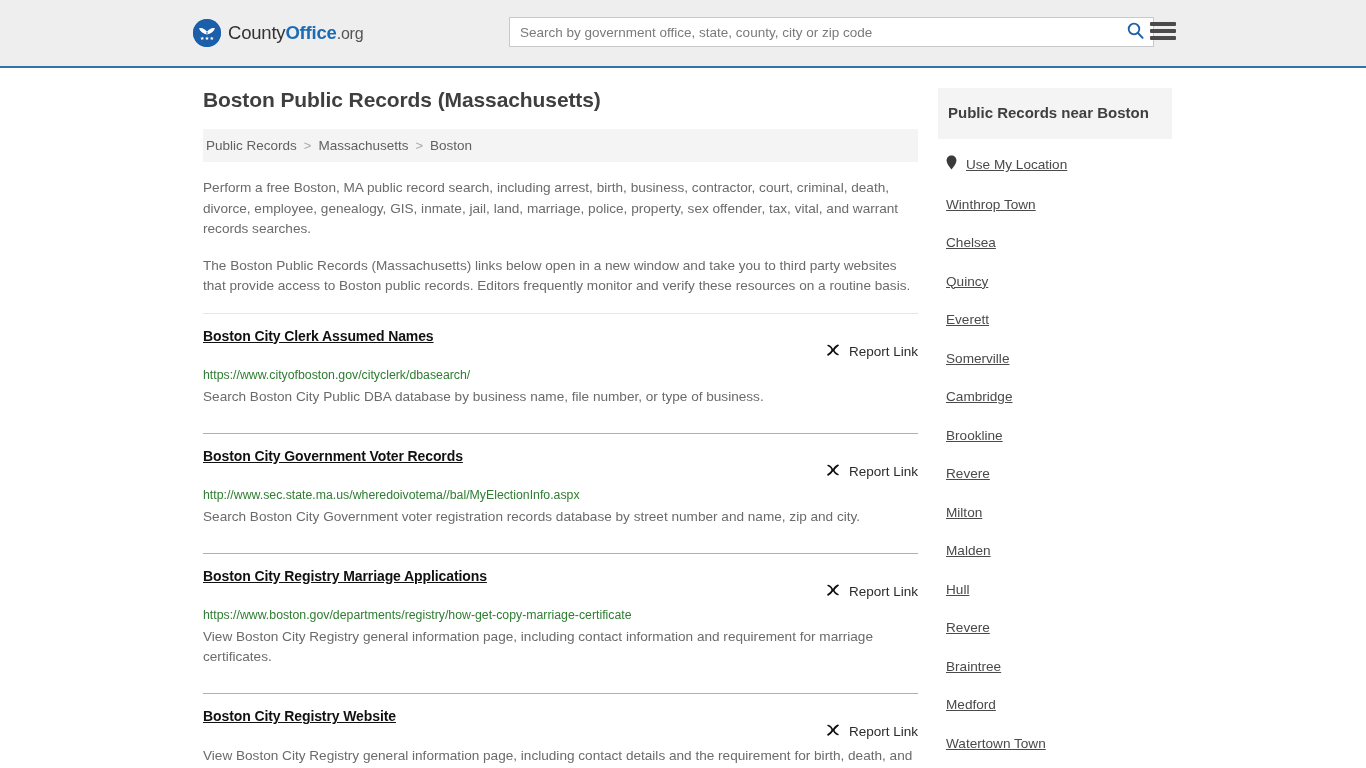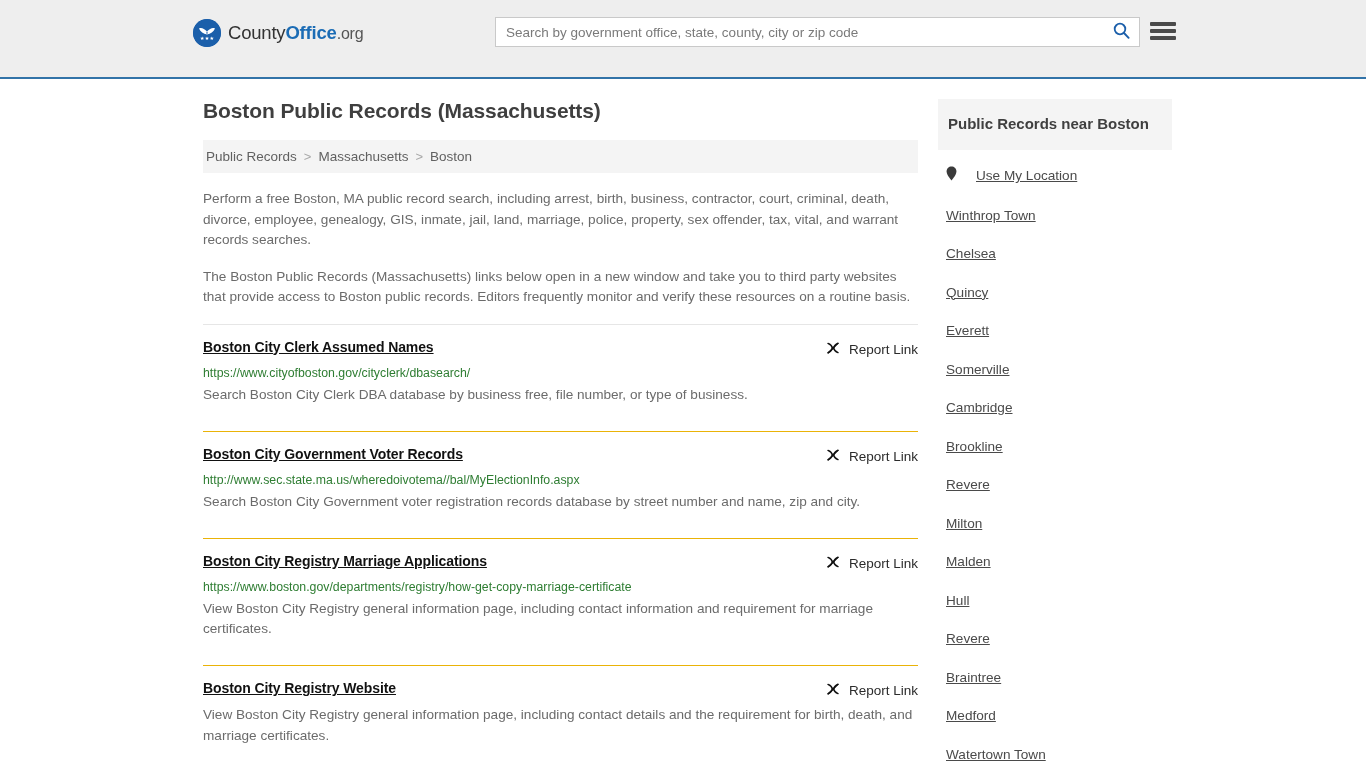--- a/index.html
+++ b/index.html
@@ -8,21 +8,21 @@
     padding: 0;
     width: 1366px;
     height: 768px;
     overflow: hidden;
     background: #ffffff;
     font-family: "Liberation Sans", sans-serif;
   }
 
   
   .site-header {
-    height: 79px;
+    height: 68px;
     background: #eeeeee;
     border-bottom: 2px solid #3273a8;
     display: flex;
     align-items: center;
     position: relative;
   }
   .logo-wrap {
     position: absolute;
     left: 193px;
     top: 19px;
@@ -46,21 +46,21 @@
     letter-spacing: -0.2px;
     color: #1a1a1a;
     white-space: nowrap;
   }
   .logo-text .b-office { color: #1b6cb5; font-weight: bold; }
   .logo-text .b-county { color: #333333; }
   .logo-text .b-org { color: #555555; font-size: 16px; }
 
   .search-wrap {
     position: absolute;
-    left: 495px;
+    left: 509px;
     top: 17px;
     width: 645px;
     height: 30px;
     background: #ffffff;
     border: 1px solid #c9c9c9;
     display: flex;
     align-items: center;
   }
   .search-input {
     flex: 1;
@@ -181,21 +181,21 @@
     letter-spacing: -0.1px;
   }
   .report-link {
     display: flex;
     align-items: center;
     gap: 8px;
     font-size: 13.5px;
     color: #2b2b2b;
     text-decoration: none;
     white-space: nowrap;
-    margin-top: 1px;
+    margin-top: 14px;
     cursor: pointer;
   }
   .result-url {
     display: block;
     font-size: 12.3px;
     color: #2e7d32;
     margin-top: 7px;
     text-decoration: none;
     word-break: break-all;
   }
@@ -217,21 +217,21 @@
   }
   .near-list {
     list-style: none;
     margin: 0;
     padding: 16px 0 0 8px;
   }
   .near-list li { margin-bottom: 20.5px; }
   .near-list li.loc-row {
     display: flex;
     align-items: center;
-    gap: 19px;
+    gap: 9px;
   }
   .near-list a {
     font-size: 13.6px;
     color: #4a4a4a;
     text-decoration: underline;
   }
   .pin-icon { display: block; flex: none; }
 </style>
 </head>
 <body>
@@ -300,21 +300,21 @@
                 <path d="M3 12.6 C5.2 11.8 7 9.9 7.6 7.8" fill="none" stroke="#111" stroke-width="1.5" stroke-linecap="round"></path>
                 <path d="M13 3.4 C10.8 4.2 9 6.1 8.4 8.2" fill="none" stroke="#111" stroke-width="1.5" stroke-linecap="round"></path>
                 <path d="M13 12.6 C10.8 11.8 9 9.9 8.4 7.8" fill="none" stroke="#111" stroke-width="1.5" stroke-linecap="round"></path>
                 <line x1="3.2" y1="12.9" x2="12.9" y2="3.2" stroke="#111" stroke-width="1.4" stroke-linecap="round"></line>
               </svg>
             </span>
             <span>Report Link</span>
           </a>
         </div>
         <a class="result-url" href="#">https://www.cityofboston.gov/cityclerk/dbasearch/</a>
-        <p class="result-desc">Search Boston City Clerk DBA database by business free, file number, or type of business.</p>
+        <p class="result-desc">Search Boston City Public DBA database by business name, file number, or type of business.</p>
       </article>
 
       <article class="result">
         <div class="result-head">
           <a class="result-title" href="#">Boston City Government Voter Records</a>
           <a class="report-link" href="#">
             <span>
               <svg width="16" height="16" viewBox="0 0 16 16" aria-hidden="true">
                 <path d="M3 3.4 C5.2 4.2 7 6.1 7.6 8.2" fill="none" stroke="#111" stroke-width="1.5" stroke-linecap="round"></path>
                 <path d="M3 12.6 C5.2 11.8 7 9.9 7.6 7.8" fill="none" stroke="#111" stroke-width="1.5" stroke-linecap="round"></path>

